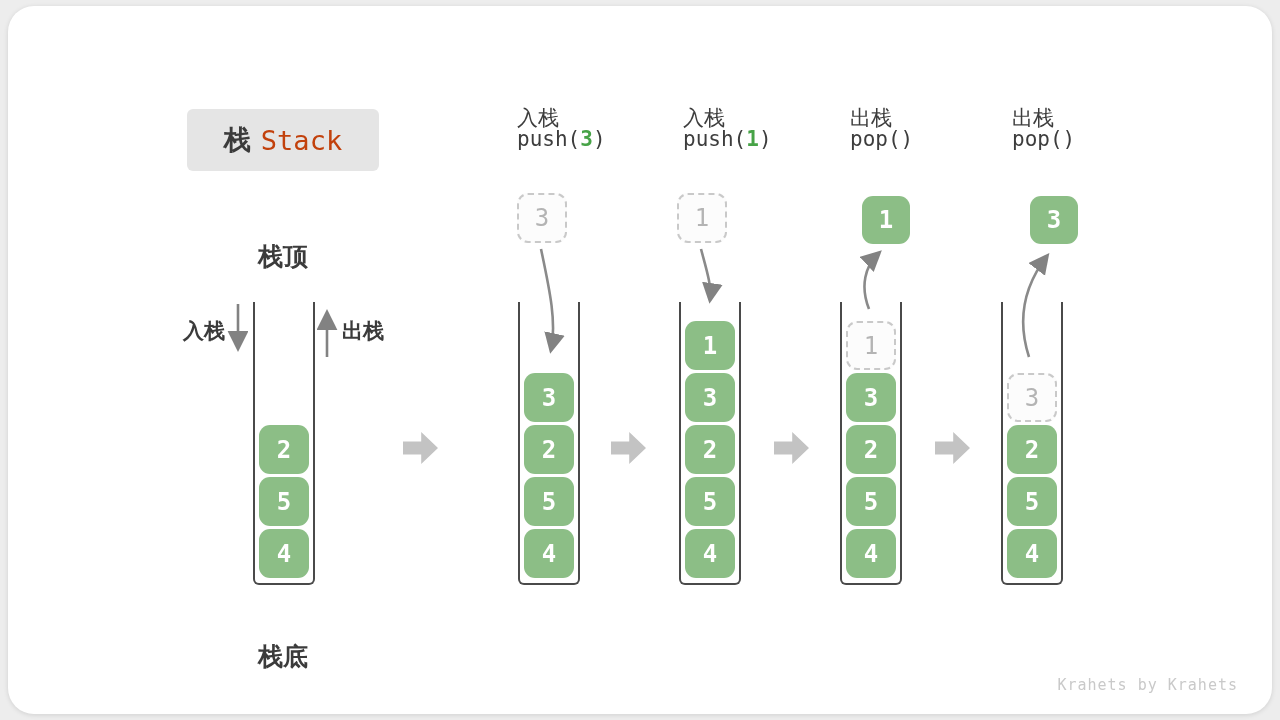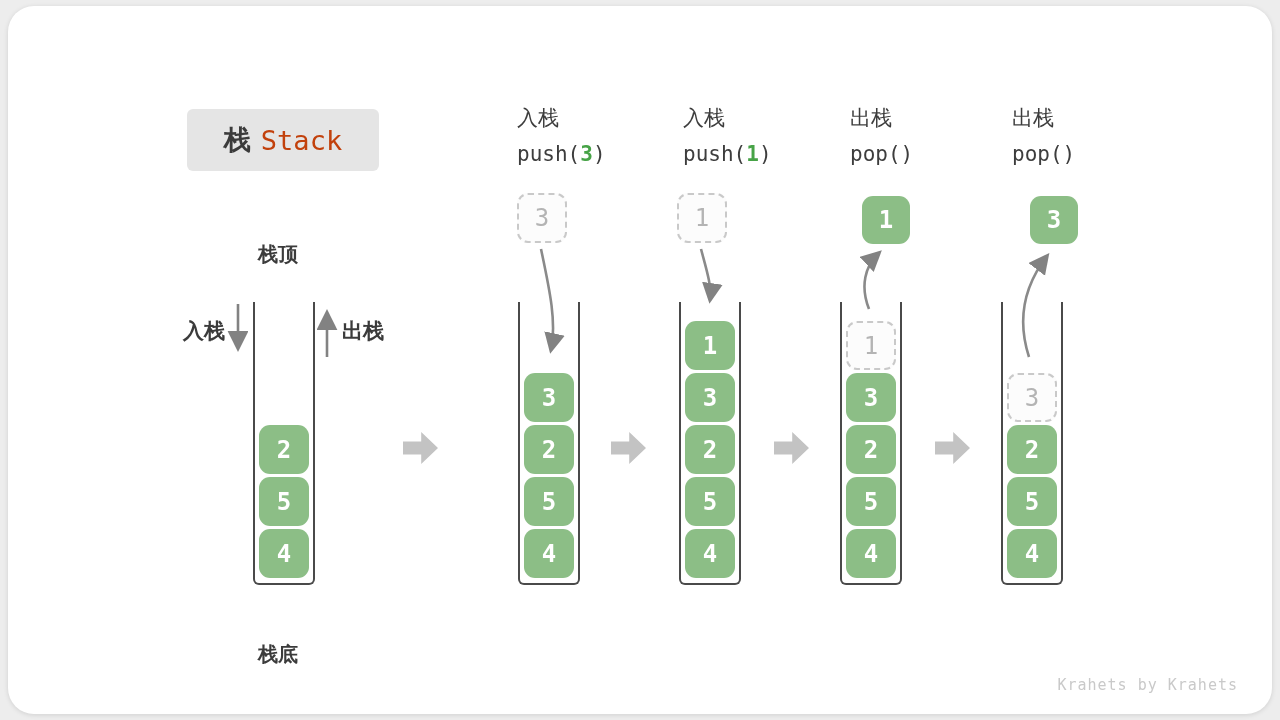--- a/index.html
+++ b/index.html
@@ -32,21 +32,21 @@
   .title-en { font-size: 27px; font-weight: 500; color: #c2410c;
               font-family: "DejaVu Sans Mono", "Liberation Mono", monospace; }
 
   
   .op-label {
     top: 108px; height: 70px; width: 150px;
     font-size: 21px; line-height: 1;
   }
   .op-zh { display: block; font-weight: 500; }
   .op-code {
-    display: block; margin-top: 15px;
+    display: block; 
     font-family: "DejaVu Sans Mono", "Liberation Mono", monospace;
     font-size: 21px; color: #3d3d3d;
   }
   .op-arg { color: #47a347; font-weight: 700; }
 
   
   .stack {
     top: 302px; width: 62px; height: 283px;
     border-left: 2px solid #4a4a4a;
     border-right: 2px solid #4a4a4a;
@@ -84,21 +84,21 @@
     background: #fcfcfc;
     border: 2px dashed #c9c9c9;
     color: #b4b4b4; font-weight: 500;
   }
   .float-box.solid {
     width: 48px; height: 48px;
     background: #8cbe86; color: #ffffff; font-weight: 700;
   }
 
   
-  .side-label { font-size: 20px; font-weight: 700; color: #3b3b3b; line-height: 1; }
+  .side-label { font-size: 25px; font-weight: 700; color: #3b3b3b; line-height: 1; }
 
   
   .block-arrow {
     width: 35px; height: 34px;
     background: #c3c3c3;
     clip-path: polygon(0 31%, 52% 31%, 52% 3%, 100% 50%, 52% 97%, 52% 69%, 0 69%);
   }
 
   .watermark {
     right: 42px; bottom: 26px;

